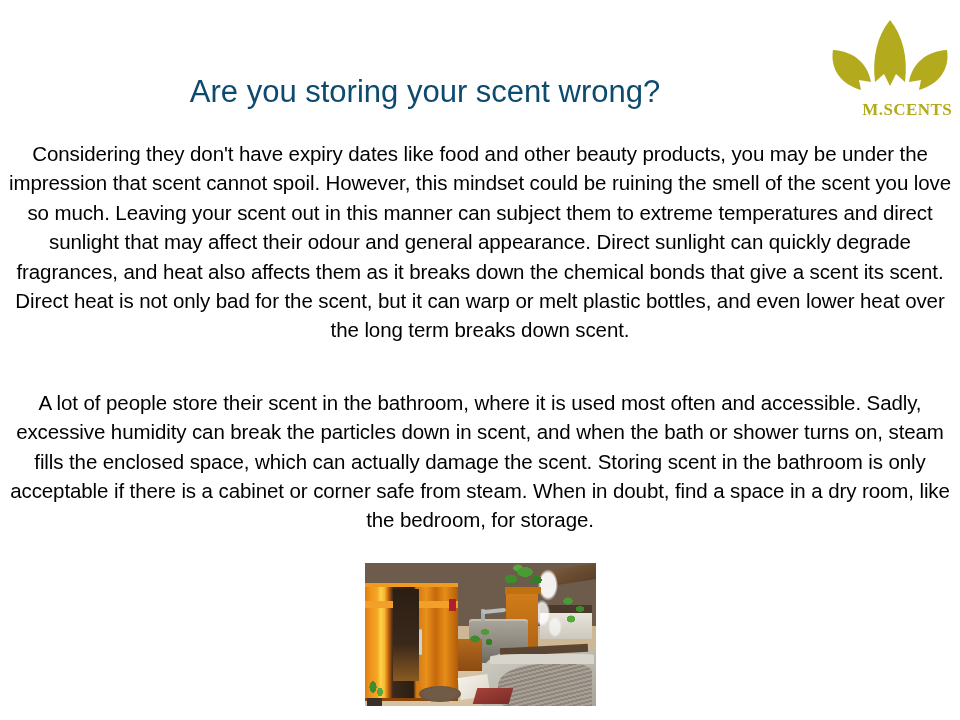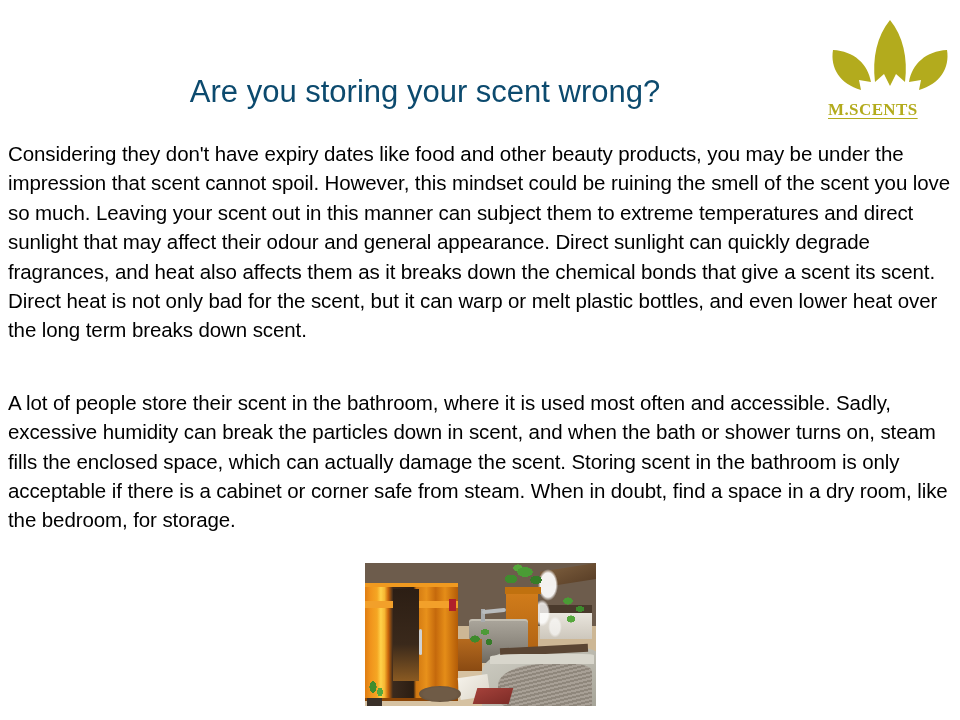--- a/index.html
+++ b/index.html
@@ -38,27 +38,26 @@
     left: 0;
     top: 0;
     width: 124px;
     height: 88px;
   }
   .logo-text {
     position: absolute;
     left: 0;
     top: 88px;
     width: 124px;
-    text-align: left;
+    text-align: right;
     font-family: "Liberation Serif", serif;
     font-size: 17px;
     font-weight: 700;
     letter-spacing: 0.4px;
     color: #b3ab1d;
-    text-decoration: underline;
     text-underline-offset: 3px;
     white-space: nowrap;
   }
 
   
   .title {
     position: absolute;
     left: 40px;
     top: 52px;
     width: 770px;
@@ -72,21 +71,21 @@
   }
 
   
   .body-block {
     position: absolute;
     left: 8px;
     top: 139px;
     width: 944px;
   }
   .para {
-    text-align: left;
+    text-align: center;
     font-family: "Liberation Sans", sans-serif;
     font-size: 20.5px;
     line-height: 29.4px;
     color: #000000;
     margin: 0;
     letter-spacing: -0.1px;
     white-space: pre-wrap;
   }
   .para + .para {
     margin-top: 43px;

